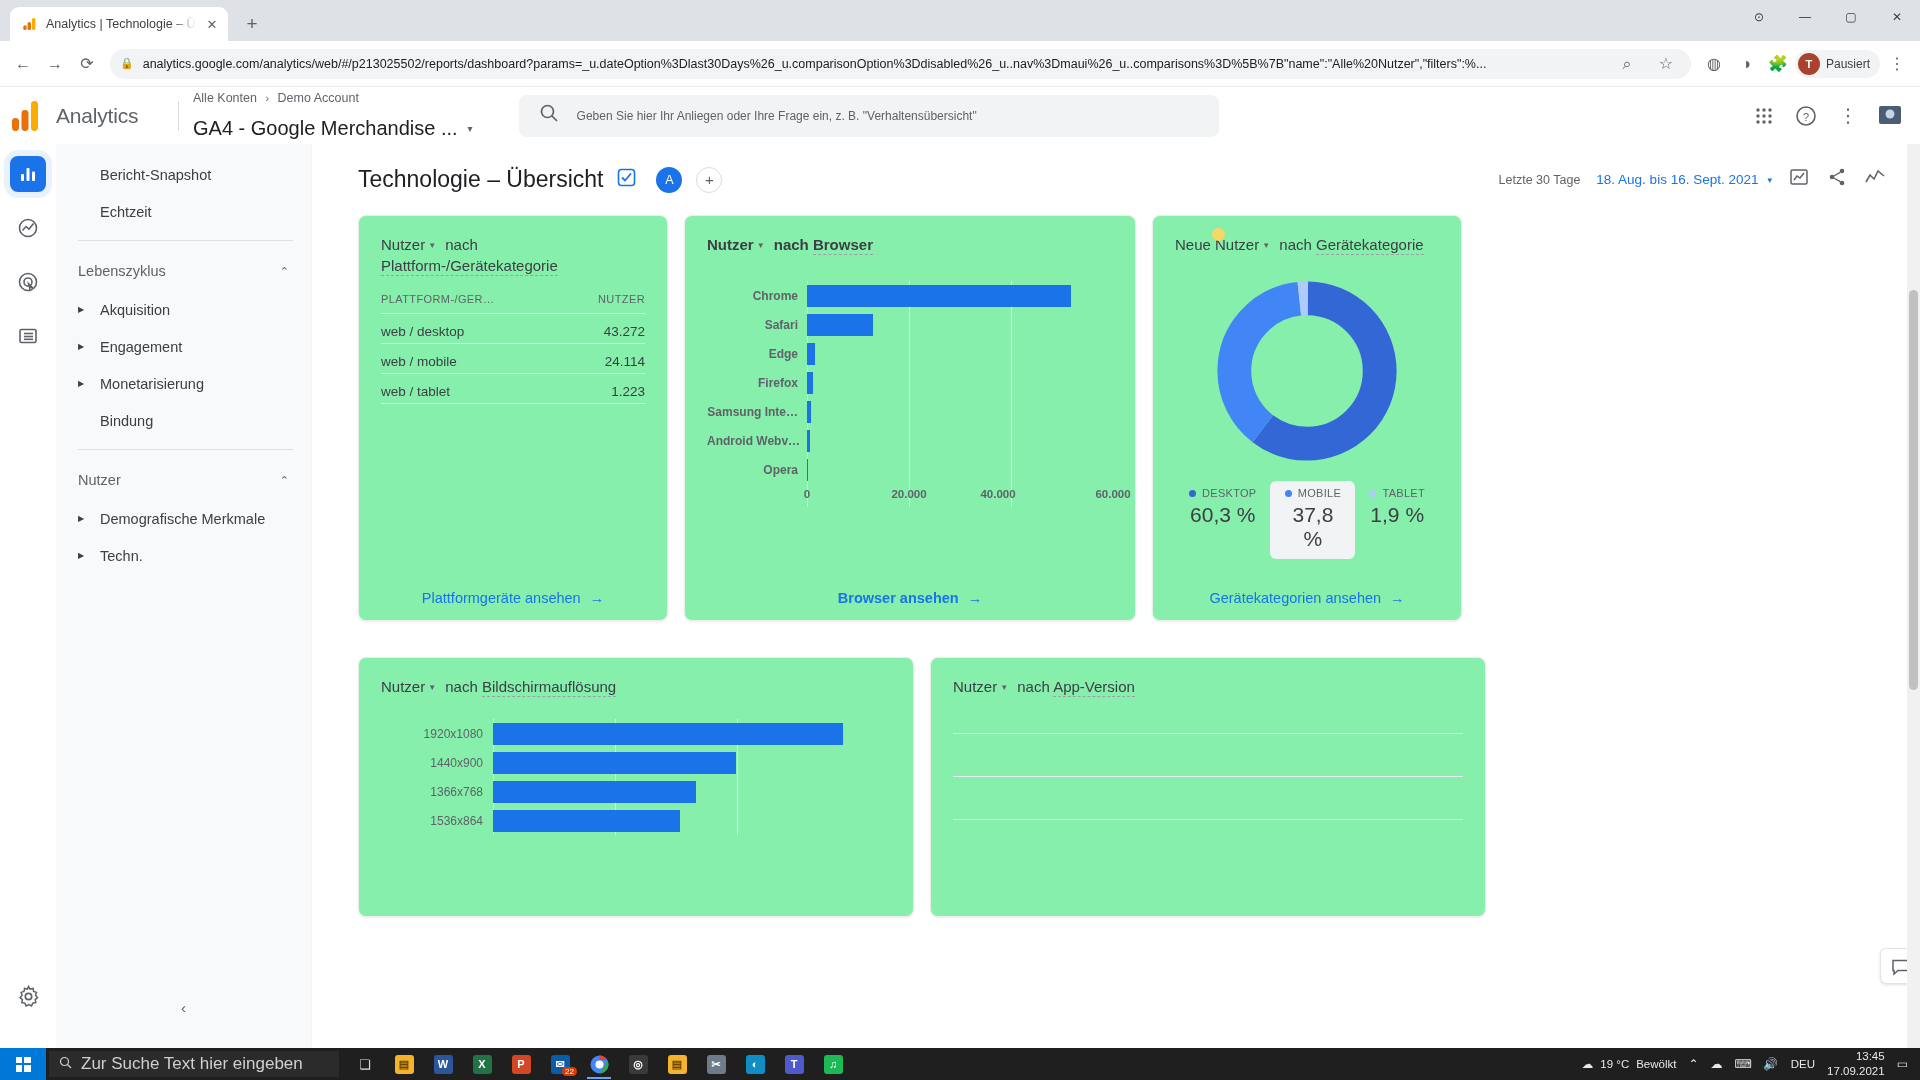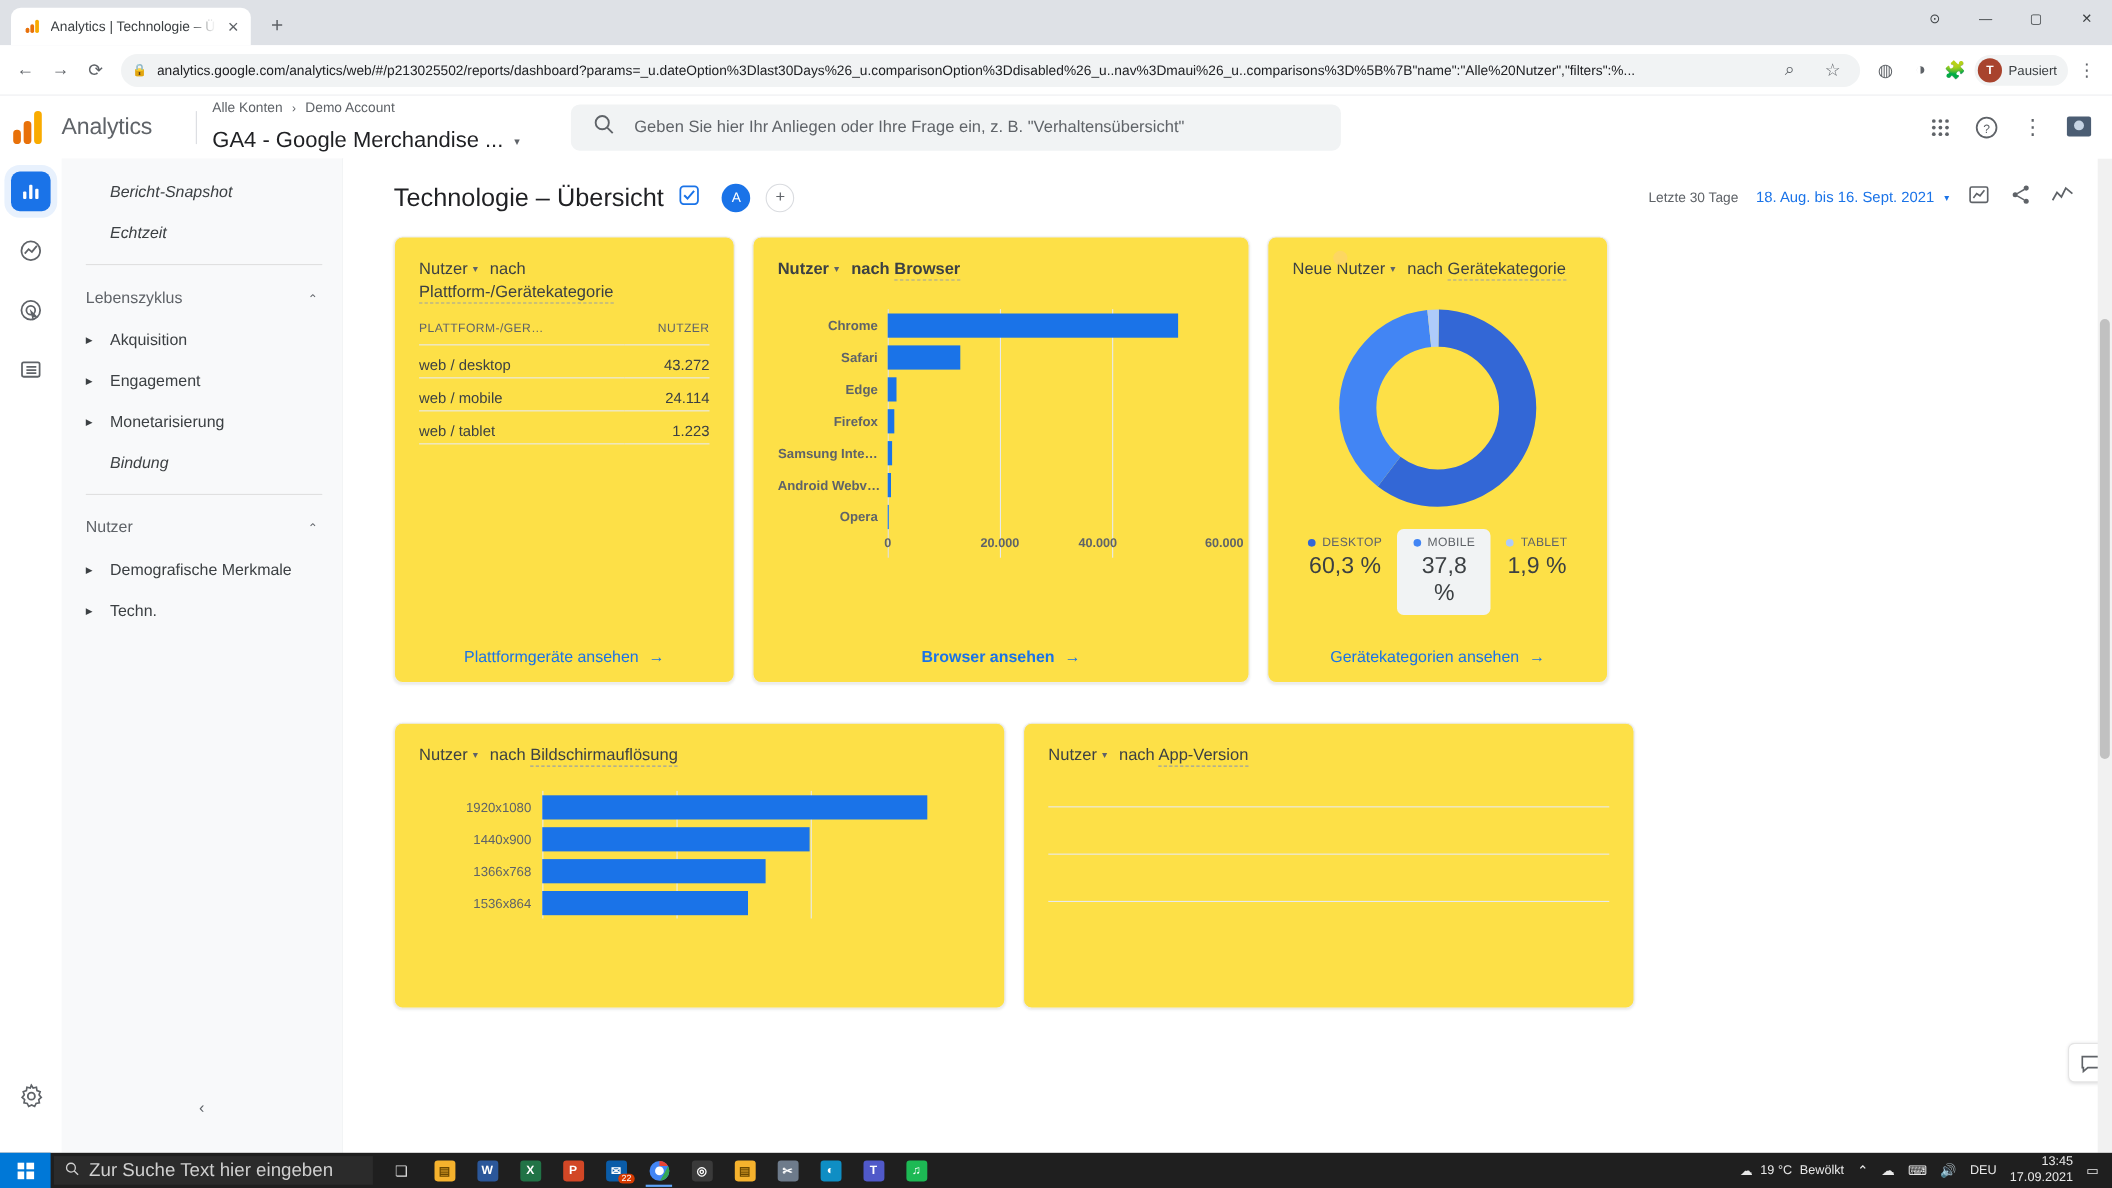--- a/index.html
+++ b/index.html
@@ -140,21 +140,21 @@
     border-radius: 8px;
     display: flex;
     align-items: center;
     gap: 18px;
     padding: 0 20px;
     margin-left: 46px;
   }
   .ga-search .mag { font-size: 19px; color: #5f6368; }
   .ga-search input {
     border: none; background: transparent; outline: none;
-    font-size: 15px; color: #3c4043; width: 100%;
+    font-size: 12px; color: #3c4043; width: 100%;
     font-family: inherit;
   }
   .ga-search input::placeholder { color: #5f6368; }
   .ga-header-right { margin-left: auto; display: flex; align-items: center; gap: 14px; }
   .ga-hicon { width: 28px; height: 28px; display: flex; align-items: center; justify-content: center; color: #5f6368; font-size: 19px; }
 
   
   .app-body { display: flex; height: calc(1080px - 41px - 46px - 57px - 32px); }
 
   .rail {
@@ -188,21 +188,21 @@
   .nav-item {
     height: 37px;
     display: flex;
     align-items: center;
     padding-left: 22px;
     font-size: 14.5px;
     color: #3c4043;
     gap: 12px;
   }
   .nav-item .tri { font-size: 8px; color: #3c4043; width: 10px; }
-  .nav-item.noarrow { padding-left: 44px; font-style: italic; }
+  .nav-item.noarrow { padding-left: 44px; }
   .nav-sep { height: 1px; background: #e0e0e0; margin: 10px 18px 10px 22px; }
   .nav-group {
     height: 40px; display: flex; align-items: center;
     padding: 0 22px 0 22px; font-size: 14.5px; color: #5f6368;
     justify-content: space-between;
   }
   .nav-group .chev { font-size: 11px; color: #5f6368; }
   .collapse-btn {
     position: absolute; bottom: 26px; left: 50%; transform: translateX(-50%);
     width: 30px; height: 30px; display: flex; align-items: center; justify-content: center;
@@ -244,21 +244,21 @@
   }
   .daterange .caret { font-size: 9px; }
   .head-ico { color: #5f6368; font-size: 17px; width: 22px; text-align: center; }
 
   .cards-row {
     display: flex;
     gap: 16px;
     padding: 22px 34px 0 46px;
   }
   .card {
-    background: #fde047;
+    background: #86efac;
     border: 1px solid #ededed;
     border-radius: 8px;
     box-shadow: 0 1px 2px rgba(60,64,67,.10);
     padding: 18px 22px 14px 22px;
     display: flex;
     flex-direction: column;
   }
   .card-title {
     font-size: 15px;
     color: #3c4043;

